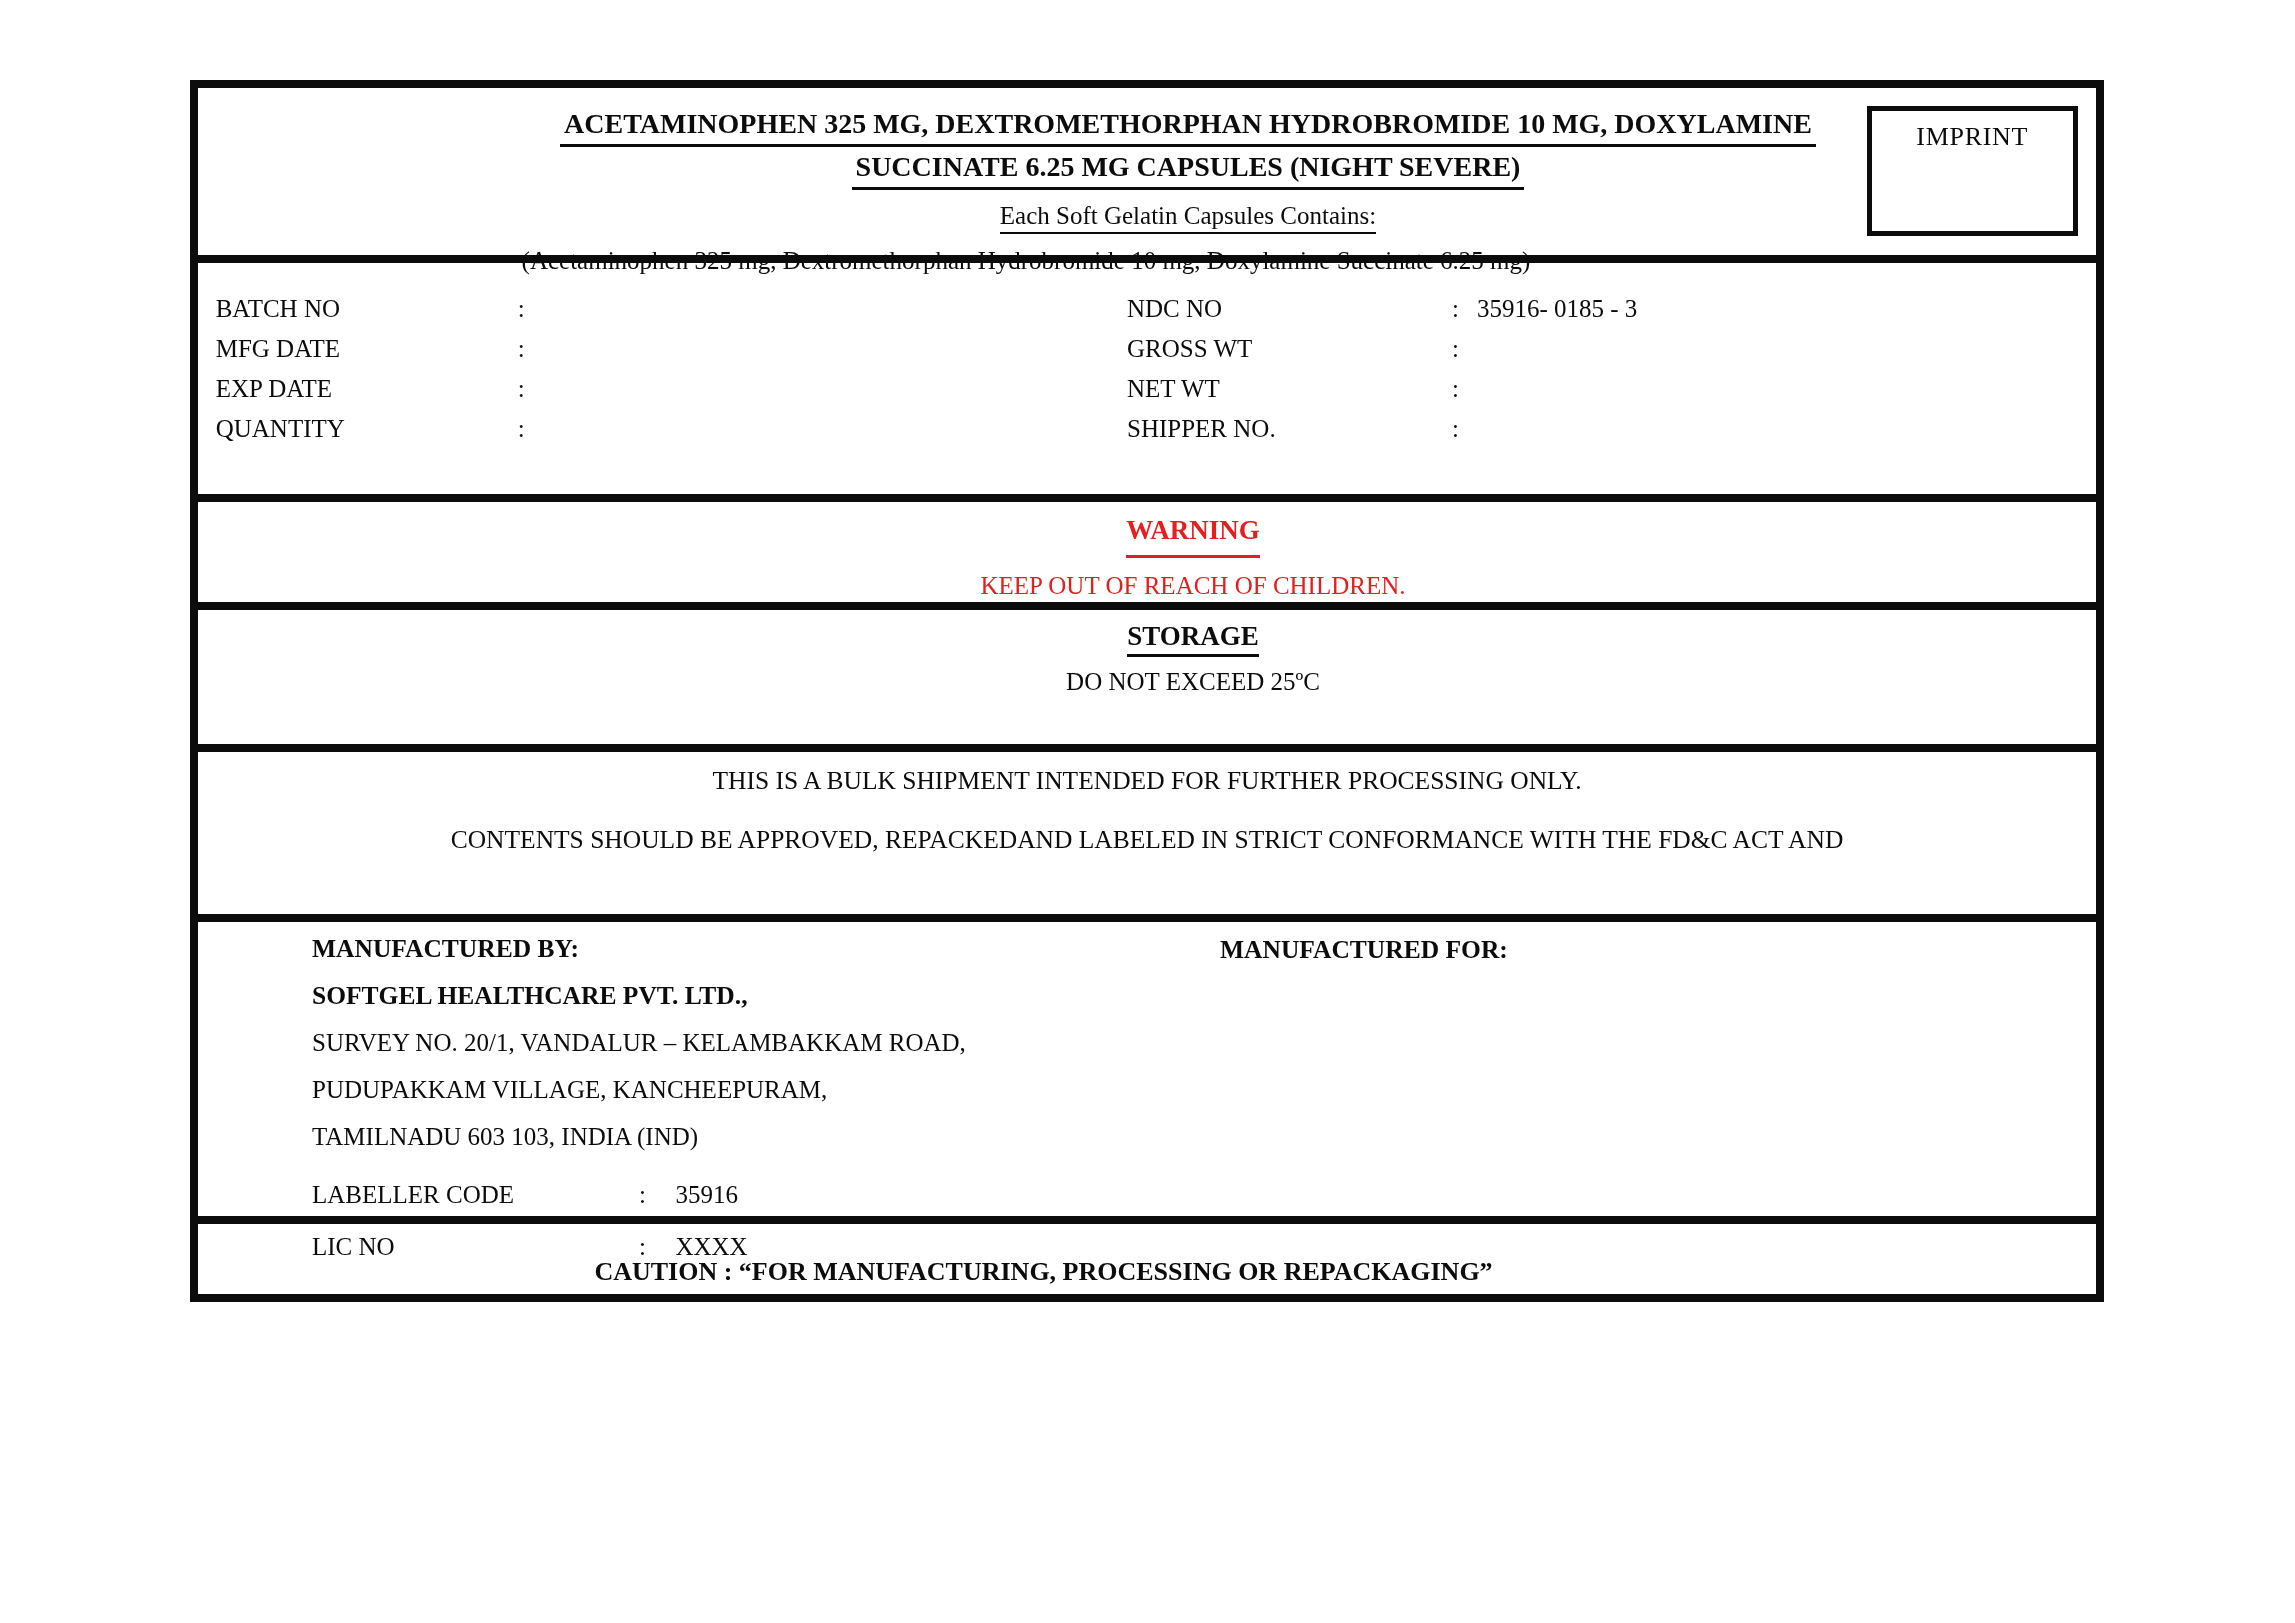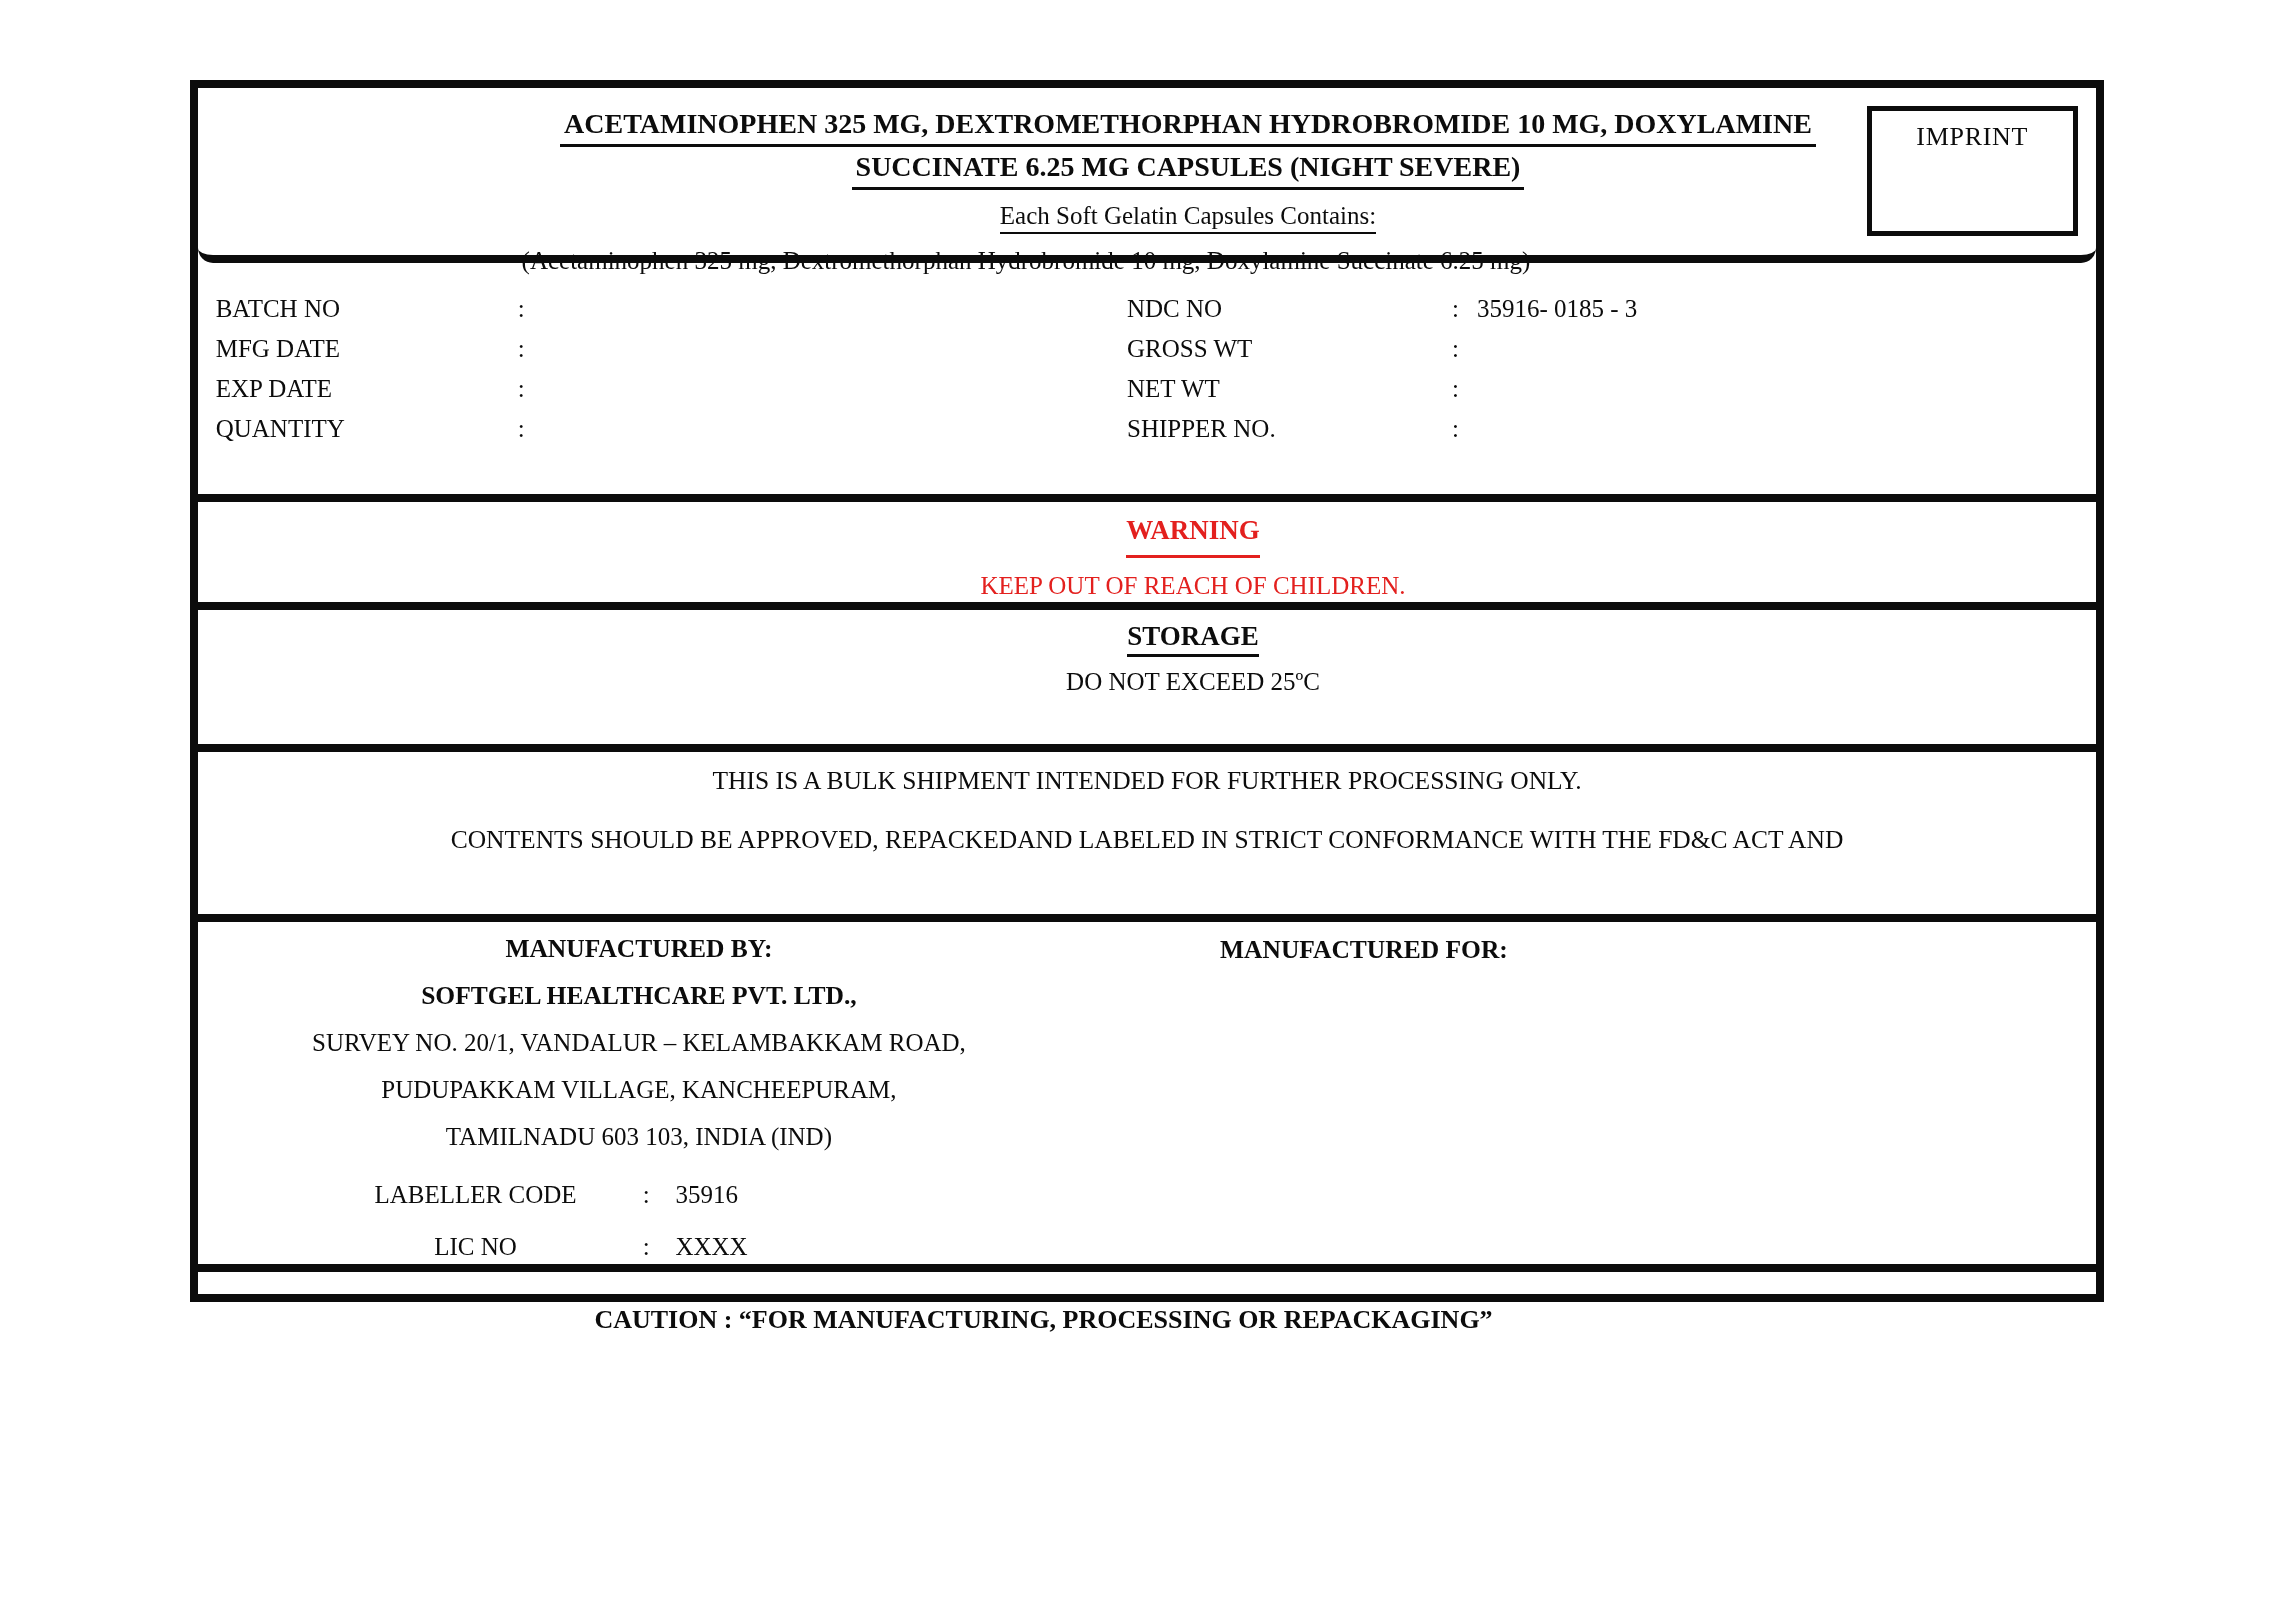--- a/index.html
+++ b/index.html
@@ -24,21 +24,21 @@
     top: 80px;
     width: 1914px;
     height: 1222px;
     border: 8.5px solid var(--ink);
     background: var(--paper);
   }
 
   .section { position: relative; border-bottom: 8.5px solid var(--ink); }
 
   
-  .sec-header { height: 175px; text-align: center; padding-top: 17px; border-radius: 15px; }
+  .sec-header { height: 175px; text-align: center; padding-top: 17px; }
   .title-line { transform: translateX(41px); line-height: 37px; }
   .title-line .u {
     display: inline-block;
     font-weight: bold;
     font-size: 28px;
     border-bottom: 3.3px solid var(--ink);
     padding: 0 3.9px 2px 3.9px;
   }
   .subtitle { margin-top: 10.5px; transform: translateX(41px); }
   .subtitle .u2 {
@@ -98,21 +98,21 @@
     padding-bottom: 2px;
   }
   .storage-text { margin-top: 11.8px; font-size: 25px; transform: translateX(46px); }
 
   
   .sec-bulk { height: 170px; text-align: center; padding-top: 14.4px; font-size: 25.5px; }
   .bulk-line-1 { margin-bottom: 29px; }
   .bulk-line-2 { margin-bottom: 27px; }
 
   
-  .sec-mfg { height: 350px; text-align: center; }
+  .sec-mfg { height: 302px; }
   .mfg-left { position: absolute; left: 114px; top: 2.6px; }
   .mfg-heading { font-weight: bold; font-size: 25.5px; line-height: 47px; }
   .mfg-name { font-weight: bold; font-size: 25.5px; line-height: 47px; }
   .addr-line { font-size: 25px; line-height: 47px; }
   .codes-block { margin-top: 9.2px; }
   .crow { display: flex; font-size: 25px; line-height: 52px; }
   .clabel { width: 327px; }
   .csep { width: 14.4px; }
   .cval { margin-left: 22px; }
   .mfg-for-heading { position: absolute; left: 1022px; top: 13px; font-weight: bold; font-size: 25.5px; }

